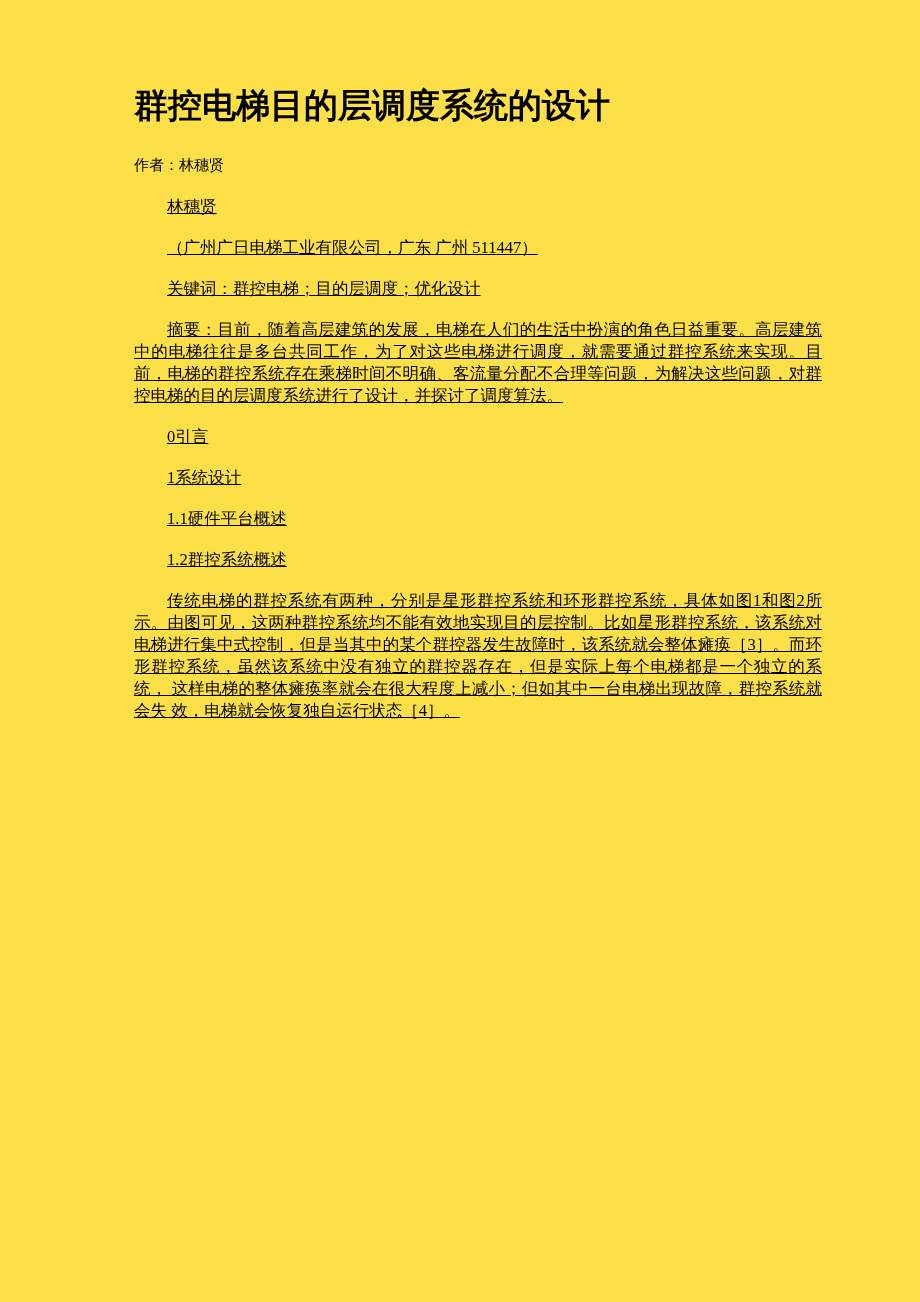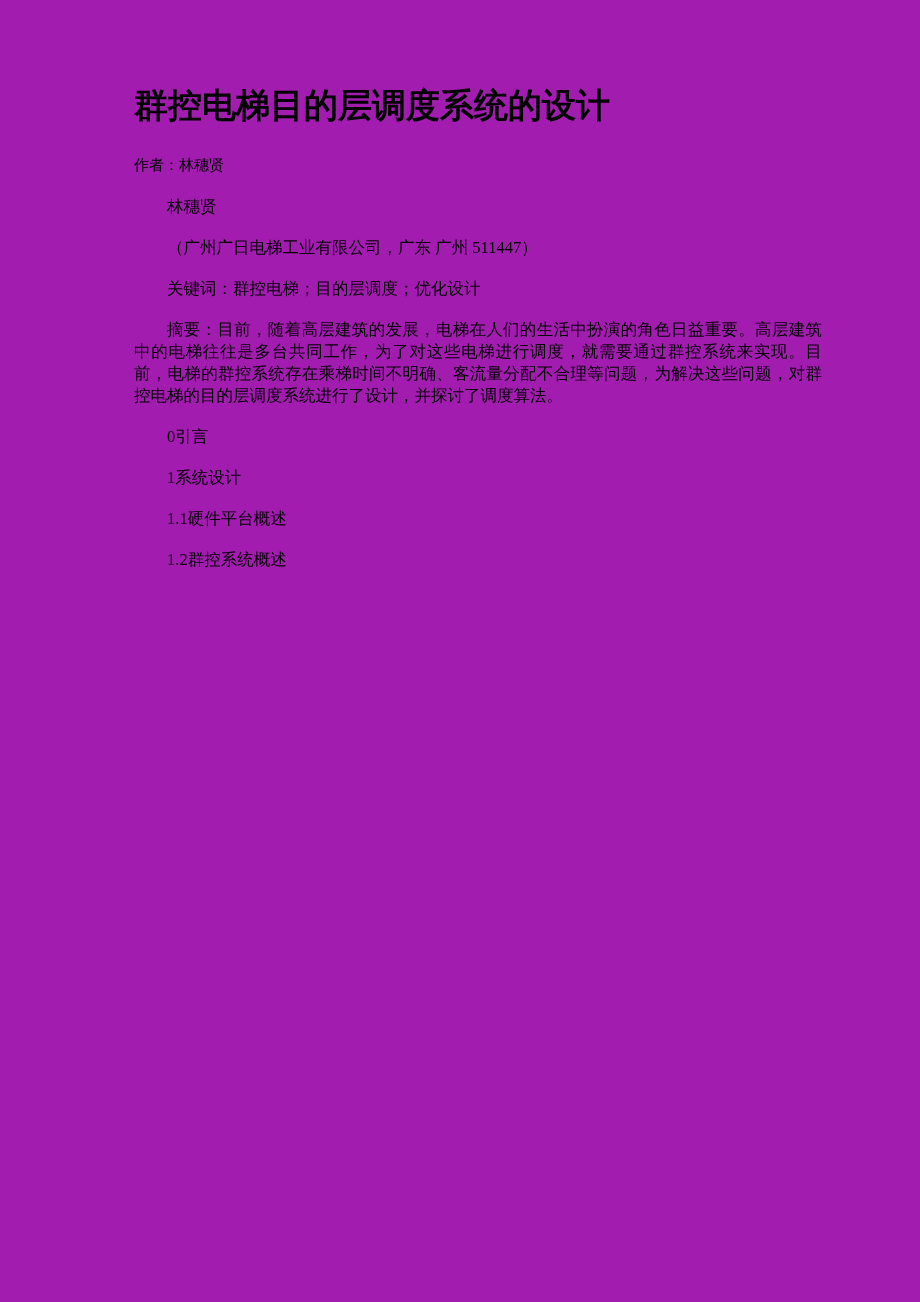--- a/index.html
+++ b/index.html
@@ -1,20 +1,20 @@
 <!DOCTYPE html>
 <html><head>
 <meta charset="utf-8">
 <style>
   html, body { margin: 0; padding: 0; background: #ffffff; }
   .page {
     position: relative;
     width: 920px;
     height: 1302px;
-    background: #a21caf;
+    background: #fde047;
     color: #000000;
     font-family: "Liberation Serif", serif;
     overflow: hidden;
   }
   .content {
     position: absolute;
     left: 134px;
     top: 85px;
     width: 688px;
   }
@@ -31,20 +31,21 @@
     margin: 0;
     font-size: 15px;
     line-height: 23px;
   }
   .body-block {
     margin: 19px 0 0 0;
     font-size: 16.5px;
     line-height: 22px;
     text-align: justify;
     text-indent: 2em;
+    text-decoration: underline;
   }
 </style>
 </head>
 <body>
 
 <div class="page">
   <div class="content">
 
     <h1 class="doc-title">群控电梯目的层调度系统的设计</h1>
 
@@ -63,15 +64,16 @@
     <p class="body-block">0引言</p>
 
 
     <p class="body-block">1系统设计</p>
 
     <p class="body-block">1.1硬件平台概述</p>
 
 
     <p class="body-block">1.2群控系统概述</p>
 
+    <p class="body-block">传统电梯的群控系统有两种，分别是星形群控系统和环形群控系统，具体如图1和图2所 示。由图可见，这两种群控系统均不能有效地实现目的层控制。比如星形群控系统，该系统对 电梯进行集中式控制，但是当其中的某个群控器发生故障时，该系统就会整体瘫痪［3］。而环 形群控系统，虽然该系统中没有独立的群控器存在，但是实际上每个电梯都是一个独立的系统， 这样电梯的整体瘫痪率就会在很大程度上减小；但如其中一台电梯出现故障，群控系统就会失 效，电梯就会恢复独自运行状态［4］。</p>
 
   </div>
 </div>
 
 </body></html>

